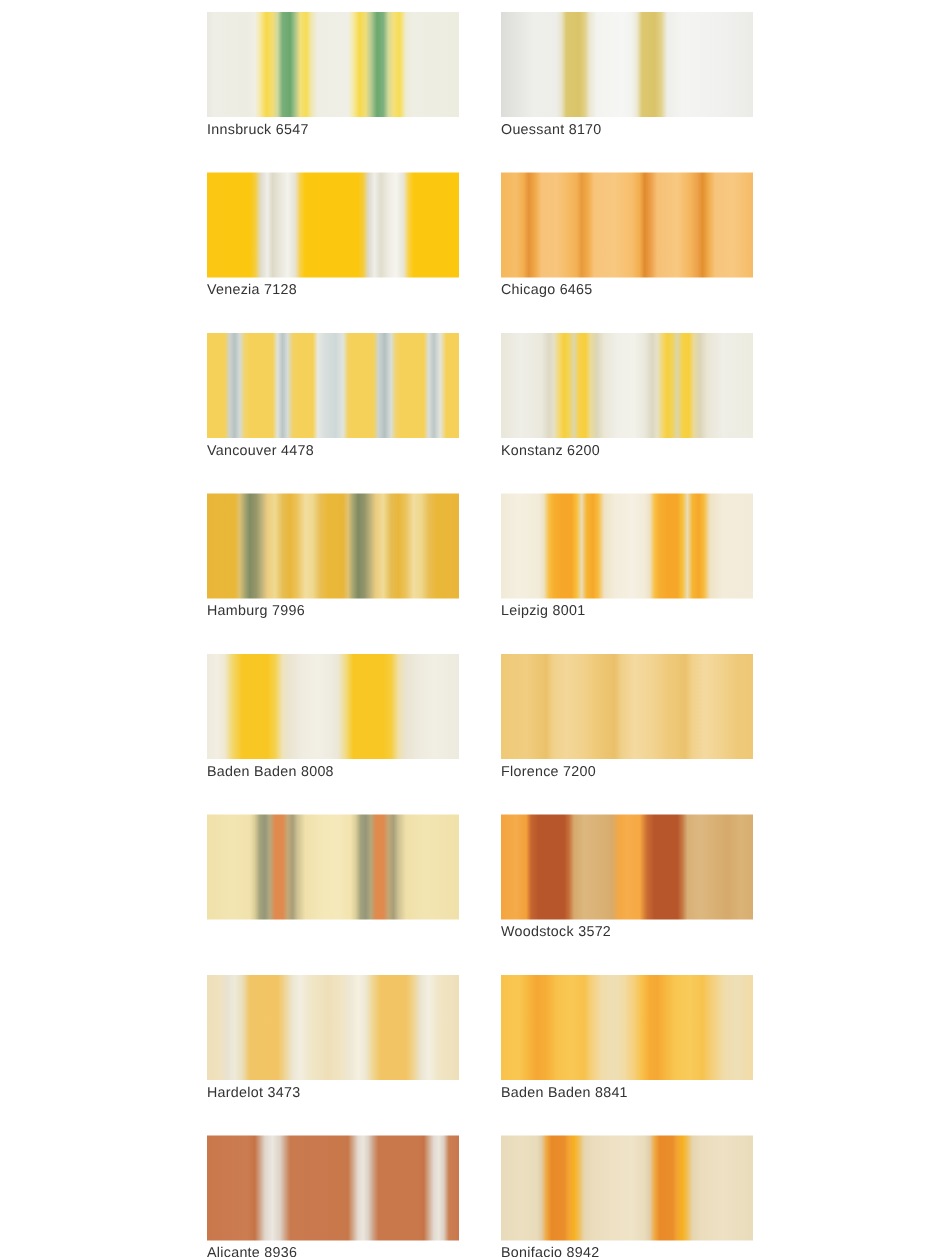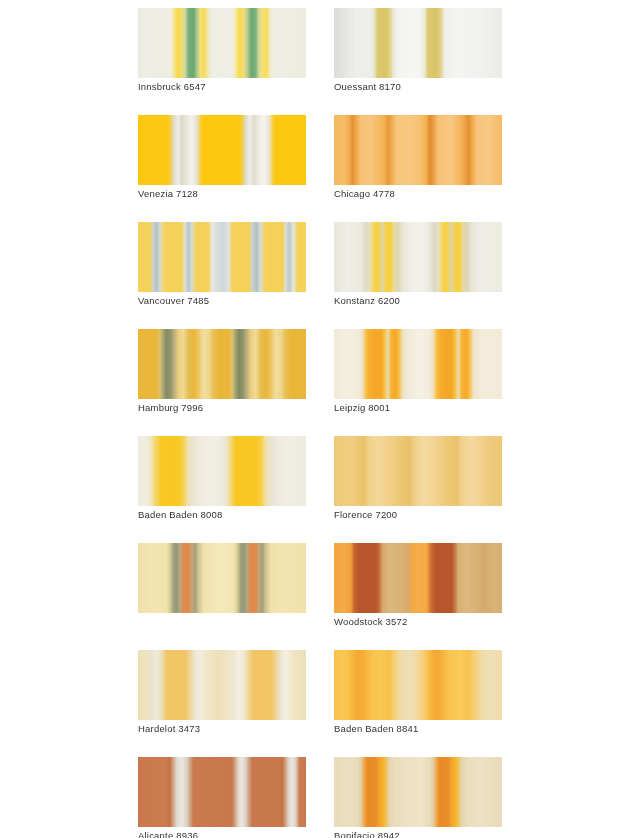--- a/index.html
+++ b/index.html
@@ -57,25 +57,25 @@
     <div class="swatch-cell">
       <div class="swatch-image" style="background: linear-gradient(90deg, rgb(220, 220, 216) 0%, rgb(228, 228, 224) 6%, rgb(238, 238, 235) 13%, rgb(237, 237, 234) 22%, rgb(233, 228, 201) 24%, rgb(220, 200, 111) 26%, rgb(217, 196, 105) 31%, rgb(227, 210, 138) 33.5%, rgb(234, 230, 207) 35%, rgb(243, 243, 240) 38%, rgb(246, 246, 244) 48%, rgb(242, 242, 239) 52%, rgb(236, 232, 207) 54%, rgb(221, 200, 113) 56%, rgb(217, 196, 105) 61%, rgb(226, 209, 137) 63.5%, rgb(238, 238, 234) 66%, rgb(244, 244, 242) 72%, rgb(241, 241, 239) 86%, rgb(235, 235, 232) 100%);"></div>
       <div class="swatch-label">Ouessant 8170</div>
     </div>
     <div class="swatch-cell">
       <div class="swatch-image" style="background: linear-gradient(90deg, rgb(251, 199, 19) 0%, rgb(252, 199, 15) 17%, rgb(246, 204, 58) 19%, rgb(224, 221, 207) 21.5%, rgb(239, 238, 232) 24%, rgb(221, 217, 200) 26%, rgb(233, 231, 218) 29%, rgb(243, 242, 236) 32%, rgb(230, 227, 211) 35%, rgb(247, 208, 74) 37%, rgb(252, 199, 15) 39%, rgb(252, 199, 15) 60%, rgb(244, 204, 60) 62%, rgb(221, 217, 201) 64%, rgb(239, 238, 232) 66.5%, rgb(224, 221, 205) 69%, rgb(238, 236, 226) 72%, rgb(245, 244, 239) 75%, rgb(232, 229, 214) 78%, rgb(248, 210, 72) 80%, rgb(252, 199, 15) 82%, rgb(252, 199, 15) 100%);"></div>
       <div class="swatch-label">Venezia 7128</div>
     </div>
     <div class="swatch-cell">
       <div class="swatch-image" style="background: linear-gradient(90deg, rgb(244, 183, 92) 0%, rgb(246, 189, 104) 6%, rgb(242, 174, 78) 9%, rgb(229, 146, 56) 11%, rgb(240, 169, 72) 13.5%, rgb(247, 194, 120) 16%, rgb(248, 197, 126) 22%, rgb(245, 186, 99) 27%, rgb(243, 177, 85) 30%, rgb(231, 154, 60) 32%, rgb(241, 171, 74) 34.5%, rgb(247, 196, 123) 37%, rgb(248, 200, 128) 45%, rgb(246, 190, 107) 52%, rgb(242, 174, 78) 55%, rgb(224, 138, 46) 57%, rgb(237, 160, 73) 59.5%, rgb(246, 192, 118) 62%, rgb(248, 200, 129) 70%, rgb(244, 182, 93) 75%, rgb(237, 161, 74) 78%, rgb(226, 144, 47) 80%, rgb(241, 173, 78) 82.5%, rgb(247, 196, 124) 85%, rgb(248, 200, 129) 92%, rgb(245, 187, 102) 100%);"></div>
-      <div class="swatch-label">Chicago 4778</div>
+      <div class="swatch-label">Chicago 6465</div>
     </div>
     <div class="swatch-cell">
       <div class="swatch-image" style="background: linear-gradient(90deg, rgb(246, 209, 89) 0%, rgb(246, 209, 89) 7%, rgb(205, 210, 205) 9%, rgb(182, 194, 194) 11%, rgb(212, 218, 214) 13%, rgb(242, 213, 112) 15%, rgb(246, 209, 89) 17%, rgb(246, 209, 89) 26%, rgb(223, 226, 220) 28%, rgb(185, 197, 197) 30%, rgb(214, 220, 216) 32%, rgb(241, 210, 106) 34%, rgb(246, 209, 89) 36%, rgb(246, 209, 89) 42%, rgb(231, 233, 226) 44%, rgb(215, 222, 221) 47%, rgb(207, 216, 216) 51%, rgb(224, 228, 222) 54%, rgb(244, 209, 97) 56%, rgb(246, 209, 89) 58%, rgb(246, 209, 89) 66%, rgb(205, 212, 208) 68%, rgb(179, 192, 192) 70.5%, rgb(216, 222, 217) 73%, rgb(243, 211, 108) 75%, rgb(246, 209, 89) 77%, rgb(246, 209, 89) 86%, rgb(217, 222, 219) 88%, rgb(188, 199, 198) 90%, rgb(226, 229, 222) 92.5%, rgb(246, 209, 89) 95%, rgb(246, 209, 89) 100%);"></div>
-      <div class="swatch-label">Vancouver 7485</div>
+      <div class="swatch-label">Vancouver 4478</div>
     </div>
     <div class="swatch-cell">
       <div class="swatch-image" style="background: linear-gradient(90deg, rgb(233, 231, 218) 0%, rgb(239, 238, 231) 8%, rgb(235, 233, 221) 16%, rgb(221, 217, 196) 19%, rgb(229, 224, 198) 21%, rgb(243, 217, 118) 23%, rgb(247, 207, 60) 25%, rgb(240, 212, 92) 27%, rgb(221, 214, 173) 29%, rgb(246, 209, 74) 31%, rgb(248, 207, 58) 33.5%, rgb(235, 219, 150) 35.5%, rgb(220, 214, 184) 38%, rgb(234, 231, 214) 41%, rgb(240, 239, 232) 46%, rgb(242, 241, 234) 53%, rgb(234, 232, 220) 57%, rgb(219, 215, 194) 60%, rgb(230, 225, 199) 62%, rgb(242, 216, 119) 64%, rgb(247, 207, 60) 66%, rgb(239, 211, 92) 68%, rgb(220, 213, 172) 70%, rgb(245, 209, 75) 72%, rgb(248, 207, 58) 74.5%, rgb(234, 217, 154) 76.5%, rgb(219, 213, 184) 79%, rgb(233, 230, 214) 82%, rgb(239, 238, 231) 88%, rgb(236, 236, 223) 100%);"></div>
       <div class="swatch-label">Konstanz 6200</div>
     </div>
     <div class="swatch-cell">
       <div class="swatch-image" style="background: linear-gradient(90deg, rgb(233, 182, 58) 0%, rgb(234, 184, 56) 11%, rgb(221, 192, 112) 13%, rgb(168, 166, 114) 15%, rgb(129, 140, 100) 17%, rgb(150, 151, 106) 19.5%, rgb(196, 181, 126) 22%, rgb(236, 205, 128) 24%, rgb(240, 217, 146) 27%, rgb(230, 190, 85) 30%, rgb(233, 182, 58) 33%, rgb(236, 197, 96) 36%, rgb(242, 221, 160) 39%, rgb(239, 216, 142) 42%, rgb(233, 190, 85) 45%, rgb(234, 184, 56) 48%, rgb(233, 182, 58) 54%, rgb(224, 194, 114) 56%, rgb(165, 164, 113) 58%, rgb(126, 138, 98) 60%, rgb(147, 149, 106) 62.5%, rgb(194, 180, 125) 65%, rgb(235, 204, 128) 67%, rgb(241, 219, 149) 70%, rgb(229, 189, 84) 73%, rgb(233, 182, 58) 76%, rgb(235, 196, 94) 79%, rgb(242, 221, 160) 82%, rgb(238, 215, 140) 85%, rgb(233, 190, 85) 88%, rgb(234, 184, 56) 91%, rgb(233, 182, 58) 100%);"></div>
       <div class="swatch-label">Hamburg 7996</div>
     </div>
     <div class="swatch-cell">

